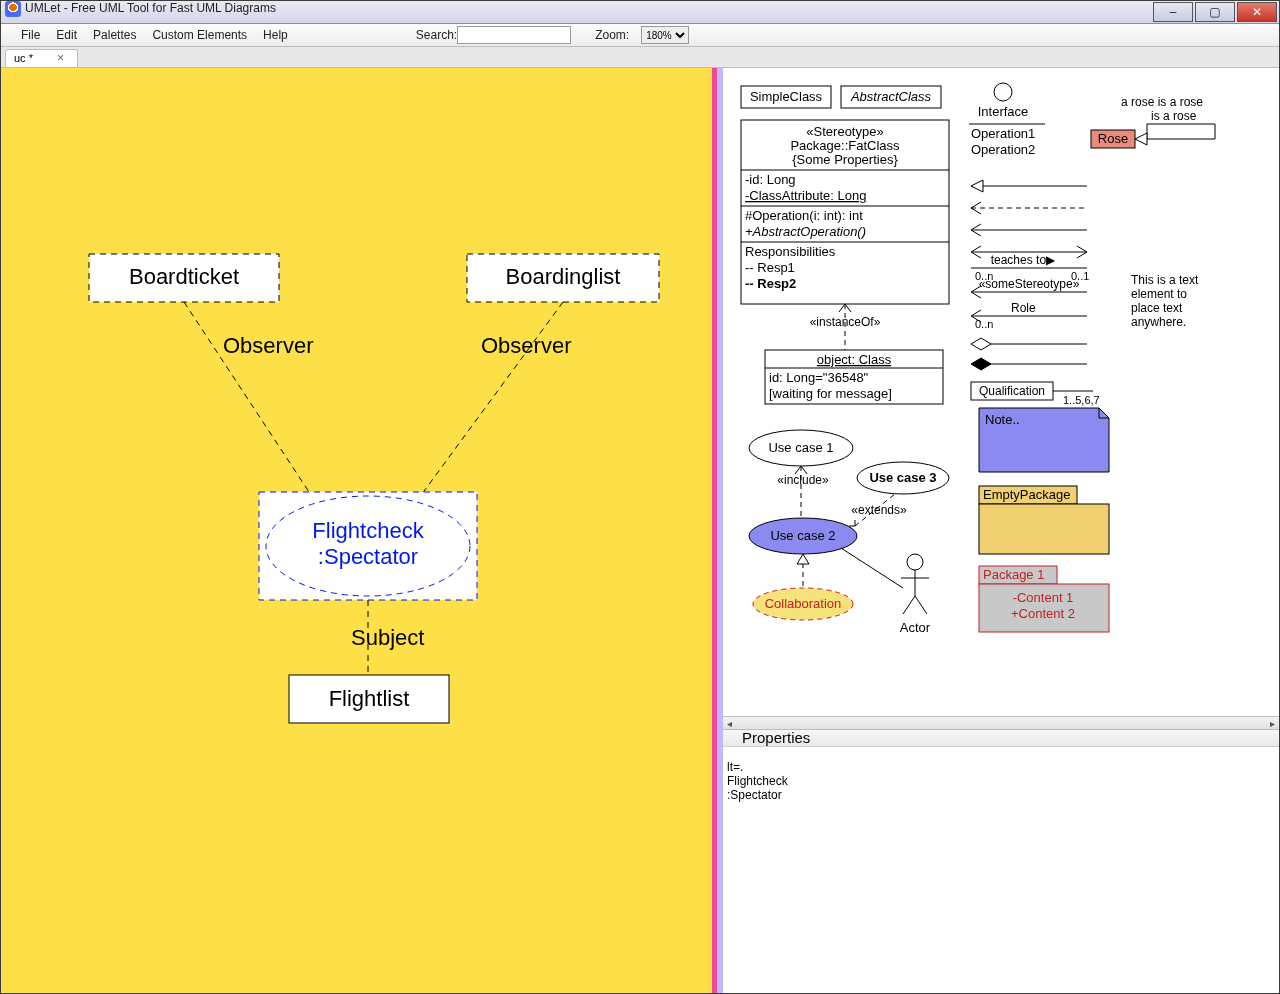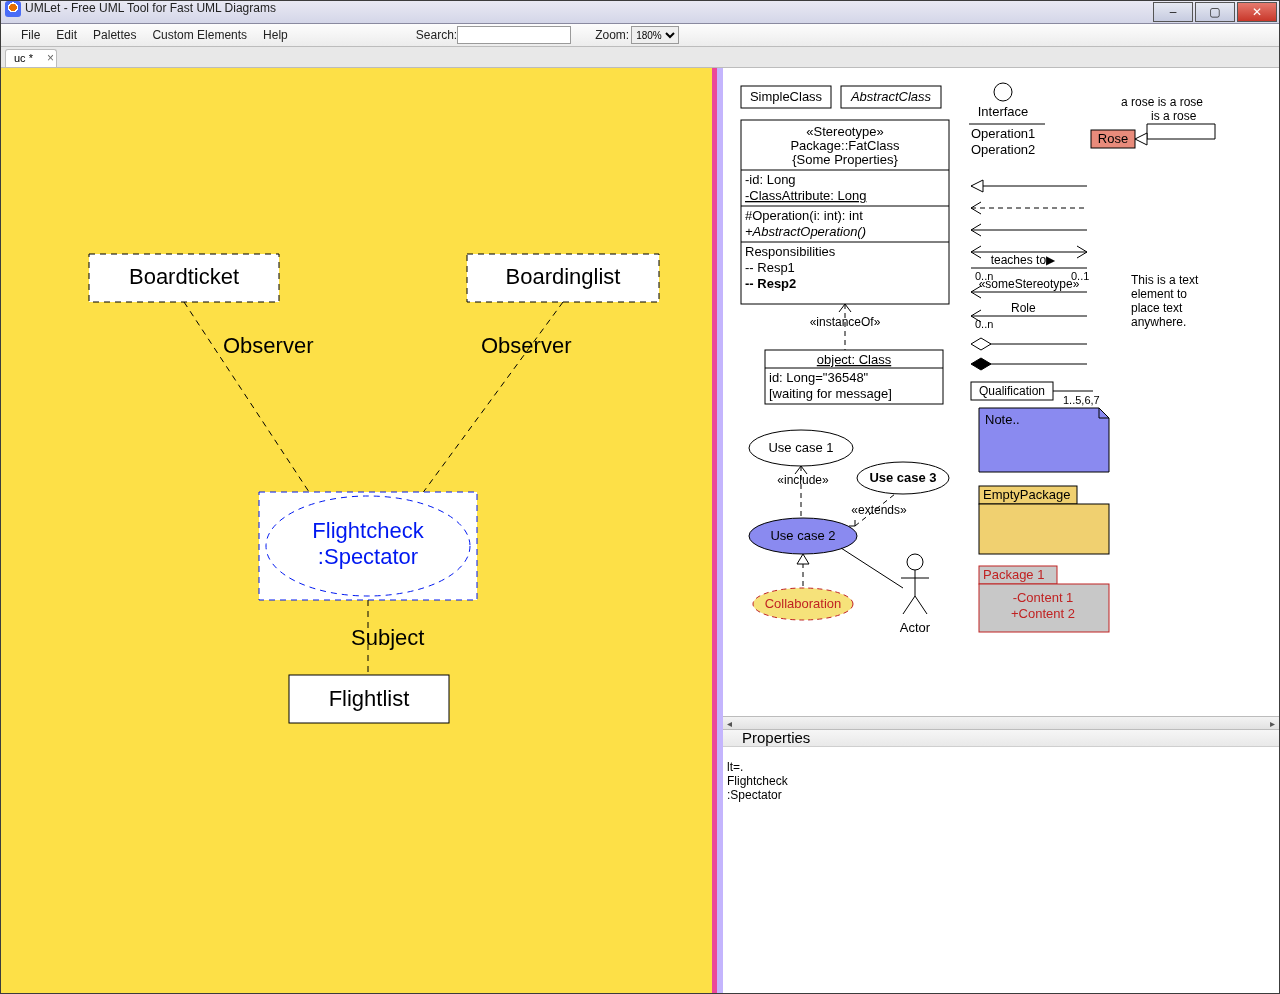--- a/index.html
+++ b/index.html
@@ -13,21 +13,21 @@
 .win-btn.max{background:linear-gradient(#e6e9f2,#c6cbe0)}
 .win-btn.close{background:linear-gradient(#e67a6e,#c8372a);color:#fff}
 
 .menubar{height:22px;background:linear-gradient(#fdfdfd,#ececec);border-bottom:1px solid #bcbcbc;display:flex;align-items:center;padding-left:12px;font-size:12px;color:#222}
 .menubar .mi{padding:2px 8px;cursor:default}
 .menubar .sep{flex:0 0 120px}
 .menubar input{height:16px;width:108px;font-size:12px;border:1px solid #9a9a9a;background:#fff;padding:0 2px}
 .menubar select{height:18px;font-size:10px;border:1px solid #9a9a9a}
 
 .tabstrip{height:20px;background:#e8e8e8;border-bottom:1px solid #bcbcbc;display:flex;align-items:flex-end;padding-left:4px}
-.tab{background:#fff;border:1px solid #bcbcbc;border-bottom:none;padding:1px 2px 2px 8px;font-size:11px;display:flex;align-items:center;gap:14px;border-radius:3px 3px 0 0}
+.tab{background:#fff;border:1px solid #bcbcbc;border-bottom:none;padding:1px 13px 2px 8px;font-size:11px;display:flex;align-items:center;gap:24px;border-radius:3px 3px 0 0}
 .tab .x{color:#666;font-size:12px;cursor:pointer}
 
 .mainsplit{flex:1;display:flex;min-height:0}
 .canvas-pane{flex:1;position:relative;background:#fde047;border-right:5px solid #ec4899;overflow:hidden}
 .right{width:556px;display:flex;flex-direction:column;border-left:6px solid #c4b5fd}
 .palette{flex:1;position:relative;overflow:auto;background:#fff}
 .props-split{height:12px;background:linear-gradient(#f3f3f3,#e2e2e2);border-top:1px solid #bcbcbc;border-bottom:1px solid #bcbcbc;display:flex;align-items:center;font-size:10px;color:#555;justify-content:space-between;padding:0 4px}
 .props-label{height:16px;background:linear-gradient(#f6f6f6,#e9e9e9);border-bottom:1px solid #cfcfcf;font-size:15px;font-weight:normal;padding:0 19px;line-height:16px}
 .props-body{flex:0 0 220px;padding:13px 4px;font-size:12px;white-space:pre;font-family:Arial;overflow:auto;outline:none}
 
@@ -50,21 +50,21 @@
   <div class="menubar">
     <span class="mi">File</span>
     <span class="mi">Edit</span>
     <span class="mi">Palettes</span>
     <span class="mi">Custom Elements</span>
     <span class="mi">Help</span>
     <span class="sep"></span>
     <span style="">Search:</span>
     <input value="" style="">
     <span style="width:24px"></span>
-    <span style="margin-right:2px">Zoom:</span>
+    <span style="margin-right:12px">Zoom:</span>
     <select><option>180%</option></select>
   </div>
 
   <div class="tabstrip">
     <div class="tab">
       <span>uc *</span>
       <span class="x">×</span>
     </div>
   </div>
 

